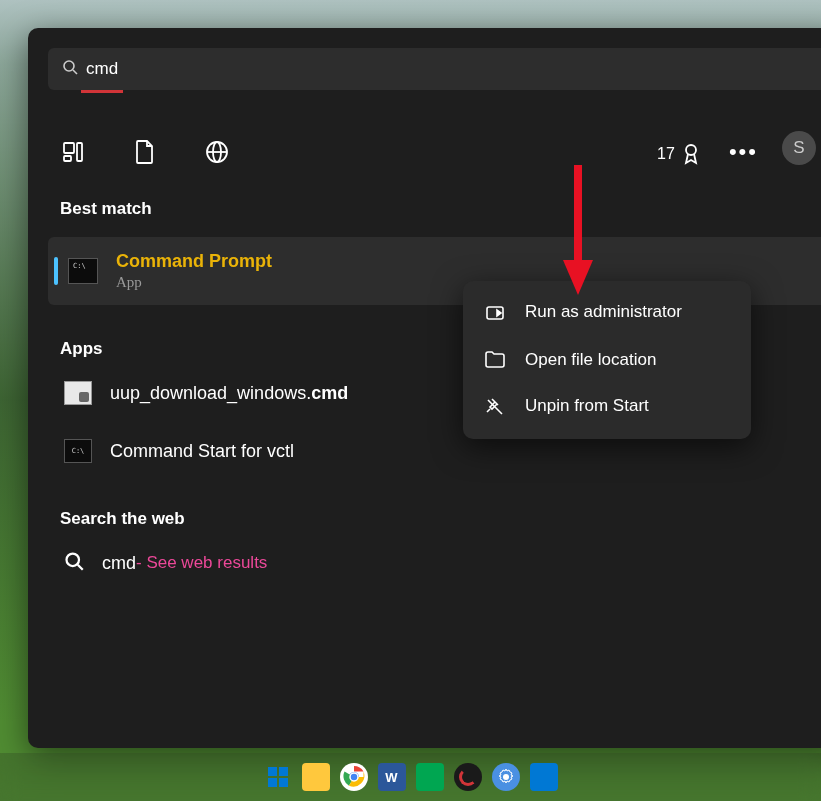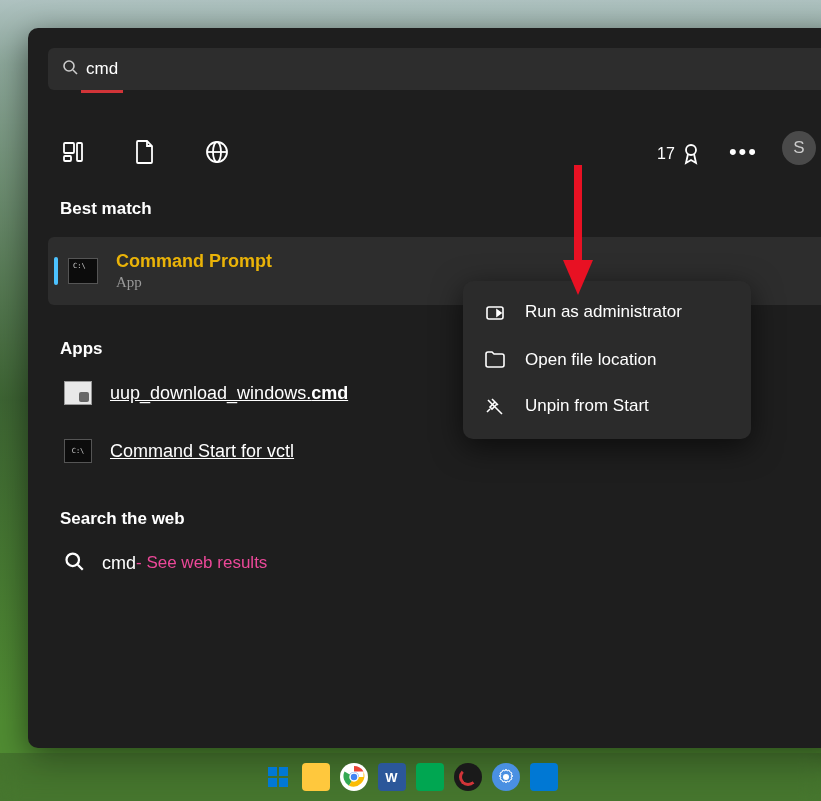--- a/index.html
+++ b/index.html
@@ -98,21 +98,21 @@
     .result-item {
       display: flex; align-items: center; padding: 12px 16px;
       margin-top: 10px;
     }
     .result-item .res-icon {
       width: 28px; height: 24px; margin-right: 18px;
       display:flex; align-items:center; justify-content:center;
     }
     .cmd-file-icon { background:#e8e8e8; border:1px solid #999; position:relative; }
     .cmd-file-icon::after{ content:''; position:absolute; bottom:2px; right:2px; width:10px;height:10px; background:#666; border-radius:2px;}
-    .result-item .res-label { color: #fff; font-size: 18px; text-decoration: underline; }
+    .result-item .res-label { color: #fff; font-size: 18px; }
     .result-item .res-label .bold { font-weight: 600; }
     .search-web-item .ws-icon { color:#fff; margin-right:18px; }
     .search-web-item .ws-term { color:#fff; font-size:18px; }
     .search-web-item .ws-suffix { color:#ec4899; font-size:17px; }
     .context-menu {
       position: absolute;
       left: 463px; top: 281px;
       width: 288px;
       background: #2b2b2b;
       border-radius: 10px;

